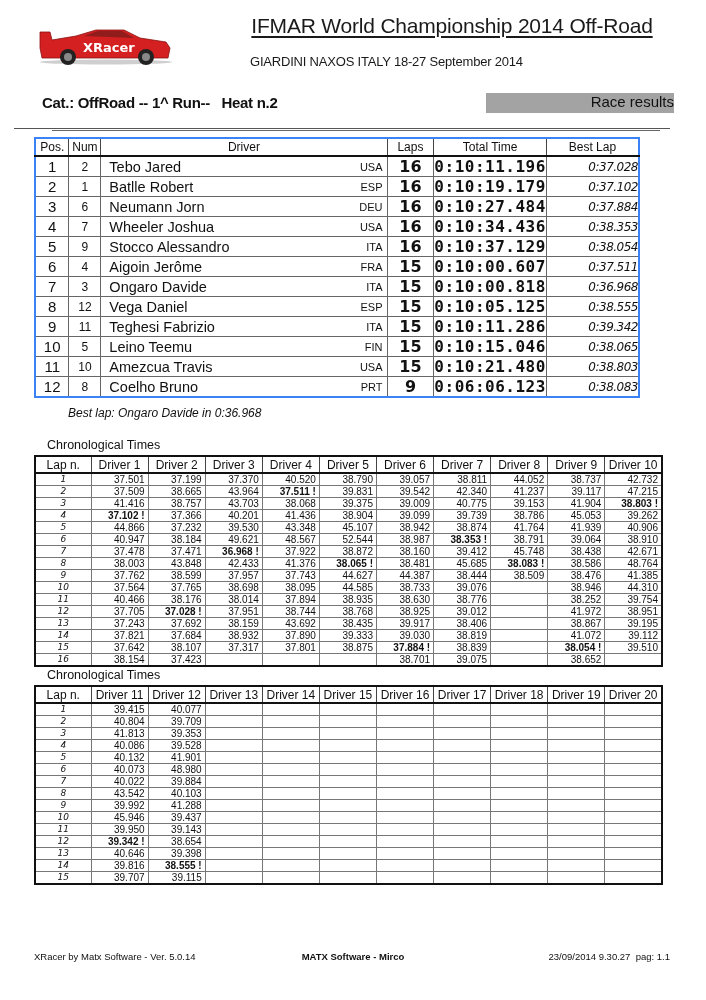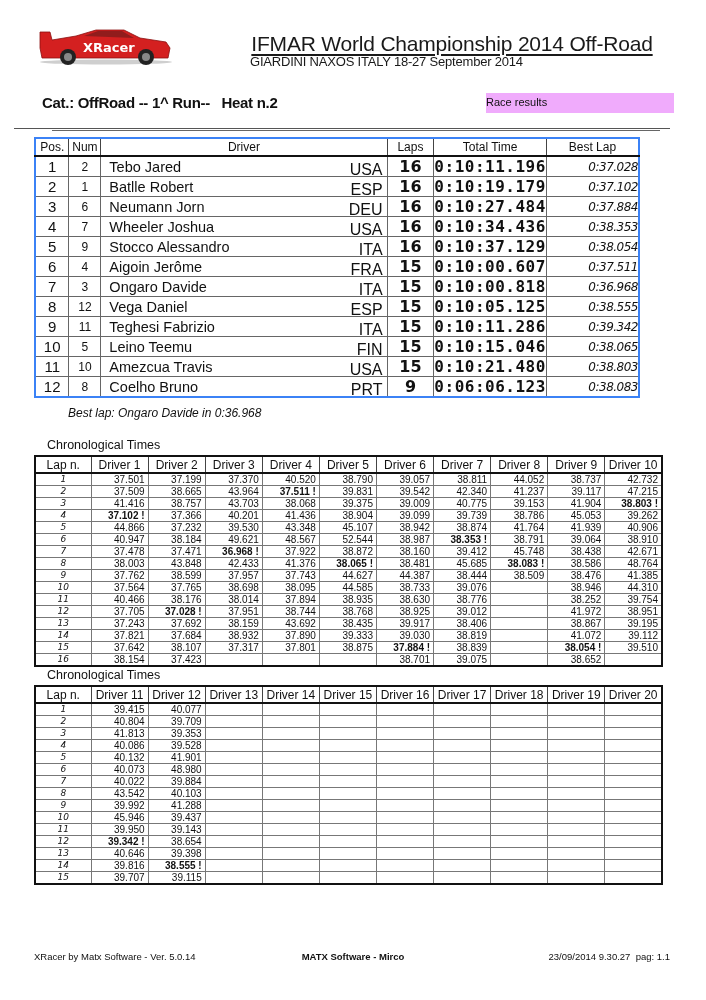--- a/index.html
+++ b/index.html
@@ -2,41 +2,41 @@
 <html><head>
 <meta charset="utf-8">
 <style>
   html, body { margin: 0; padding: 0; background: #ffffff; }
   body { width: 706px; height: 1000px; position: relative; overflow: hidden;
          font-family: "Liberation Sans", sans-serif; color: #111; }
   .abs { position: absolute; }
 
   
   #logo { left: 36px; top: 22px; width: 140px; height: 44px; }
-  #title { left: 250px; top: 32px; width: 404px; text-align: center;
+  #title { left: 250px; top: 14px; width: 404px; text-align: center;
            font-family: "Liberation Sans", sans-serif; font-size: 21px; color: #1a1a1a;
            text-decoration: underline; text-underline-offset: 3px; letter-spacing: -0.2px; }
   #subtitle { left: 250px; top: 54px; width: 404px; text-align: left;
               font-size: 13px; color: #1a1a1a; letter-spacing: -0.2px; }
   #category { left: 42px; top: 94px; font-size: 15px; font-weight: bold; letter-spacing: -0.3px; }
-  #race-results { left: 486px; top: 93px; width: 188px; height: 20px; background: #f0abfc;
-                  font-size: 11px; text-align: left; line-height: 18px; }
+  #race-results { left: 486px; top: 93px; width: 188px; height: 20px; background: #a3a3a3;
+                  font-size: 15px; text-align: right; line-height: 18px; }
   #rule1 { left: 14px; top: 128px; width: 656px; height: 0; border-top: 1px solid #555; }
   #rule2 { left: 52px; top: 130px; width: 608px; height: 0; border-top: 1px solid #666; }
 
   
   table { border-collapse: collapse; }
   #results { left: 34px; top: 137px; width: 606px; border: 2px solid #3b82f6; }
   #results th { font-weight: normal; font-size: 12px; height: 16px; padding: 0;
                 border: 1px solid #444; border-bottom: 2px solid #111; text-align: center; }
   #results td { border: 1px solid #666; padding: 0; height: 19px; font-size: 15px; }
   #results td.pos, #results td.num { text-align: center; }
   #results td.num { font-size: 12px; }
   #results td.driver { padding-left: 8px; position: relative; font-size: 14.5px; }
-  #results td.driver .nat { position: absolute; right: 4px; top: 4px; font-size: 16px; }
+  #results td.driver .nat { position: absolute; right: 4px; top: 4px; font-size: 11px; }
   #results td.laps { text-align: center; font-weight: bold; font-size: 16px;
                      font-family: "DejaVu Sans", sans-serif; }
   #results td.total { text-align: center; font-weight: bold; font-size: 16px;
                       font-family: "DejaVu Sans Mono", monospace; letter-spacing: 0.5px; }
   #results td.best { text-align: right; font-style: italic; font-size: 12px;
                      font-family: "DejaVu Sans", sans-serif; letter-spacing: -0.5px; }
 
   #bestlap-note { left: 68px; top: 406px; font-size: 12px; font-style: italic; }
 
   

